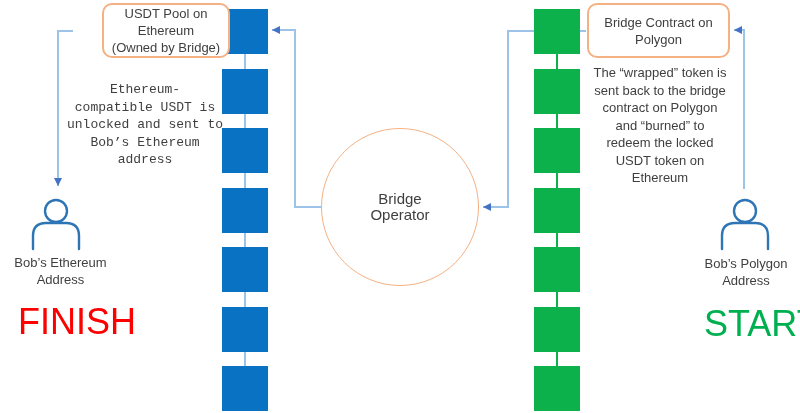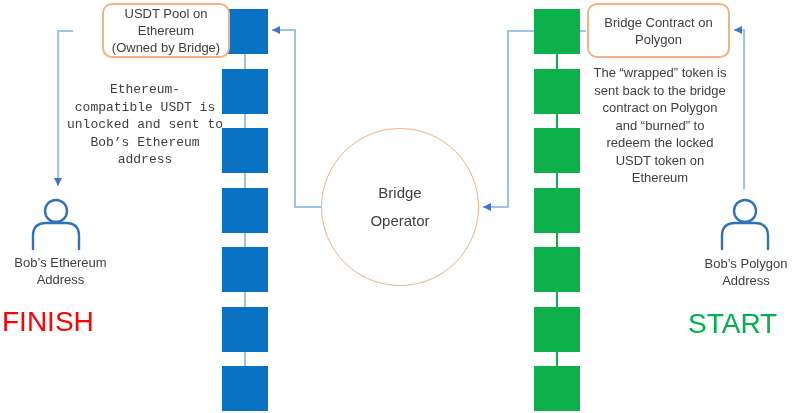--- a/index.html
+++ b/index.html
@@ -19,34 +19,34 @@
     position:absolute;top:3px;height:55px;border:2px solid #f5b183;border-radius:10px;
     background:#fff;display:flex;align-items:center;justify-content:center;text-align:center;
     font-size:13px;line-height:17px;z-index:3;box-sizing:border-box;
   }
   #pool-box{left:73px;width:128px;margin-left:29px;}
   #contract-box{left:587px;width:143px;}
   
   #operator-circle{
     position:absolute;left:321px;top:128px;width:158px;height:158px;border:1.5px solid #f5b183;
     border-radius:50%;background:#fff;display:flex;align-items:center;justify-content:center;
-    text-align:center;font-size:15px;line-height:28px;z-index:2;box-sizing:border-box;
+    text-align:center;font-size:15px;line-height:16px;z-index:2;box-sizing:border-box;
   }
   .desc{
     position:absolute;text-align:center;font-size:13px;line-height:17.5px;z-index:3;
   }
   #left-desc{left:40px;top:81px;width:210px;font-family:Liberation Mono, monospace;}
   #right-desc{left:572px;top:64px;width:176px;}
   .addr-label{
     position:absolute;text-align:center;font-size:13px;line-height:17px;z-index:3;
   }
   #left-addr{left:3px;top:254px;width:115px;}
   #right-addr{left:690px;top:255px;width:112px;}
   .big-status{
-    position:absolute;font-size:28px;line-height:36px;letter-spacing:0px;z-index:3;
+    position:absolute;font-size:36px;line-height:36px;letter-spacing:0px;z-index:3;margin-left:16px;
   }
   #finish-label{left:2px;top:304px;color:#ff0000;}
   #start-label{left:688px;top:306px;color:#00b050;}
   .person{position:absolute;top:196px;width:56px;height:58px;z-index:3;}
   #left-person{left:30px;}
   #right-person{left:719px;}
 </style>
 </head>
 <body>
 

